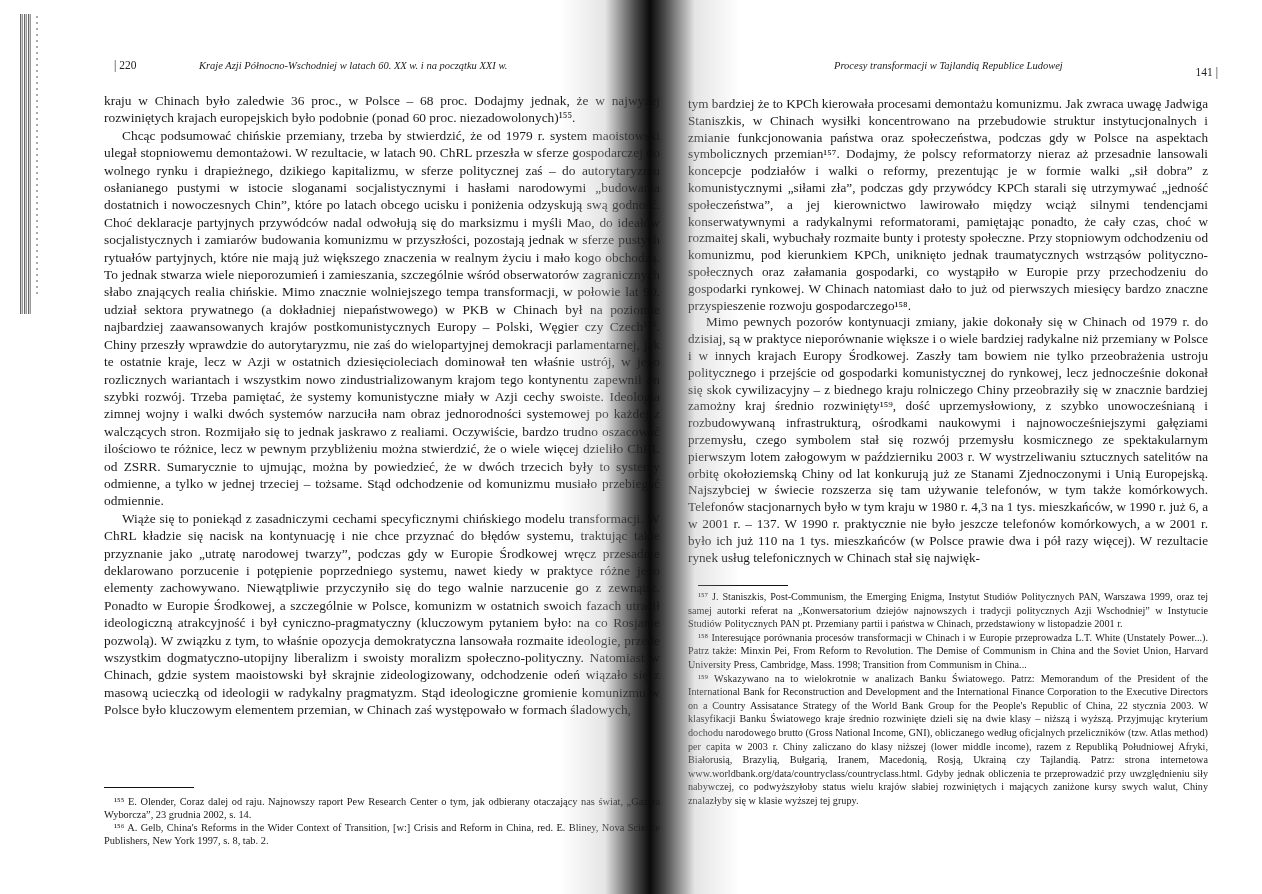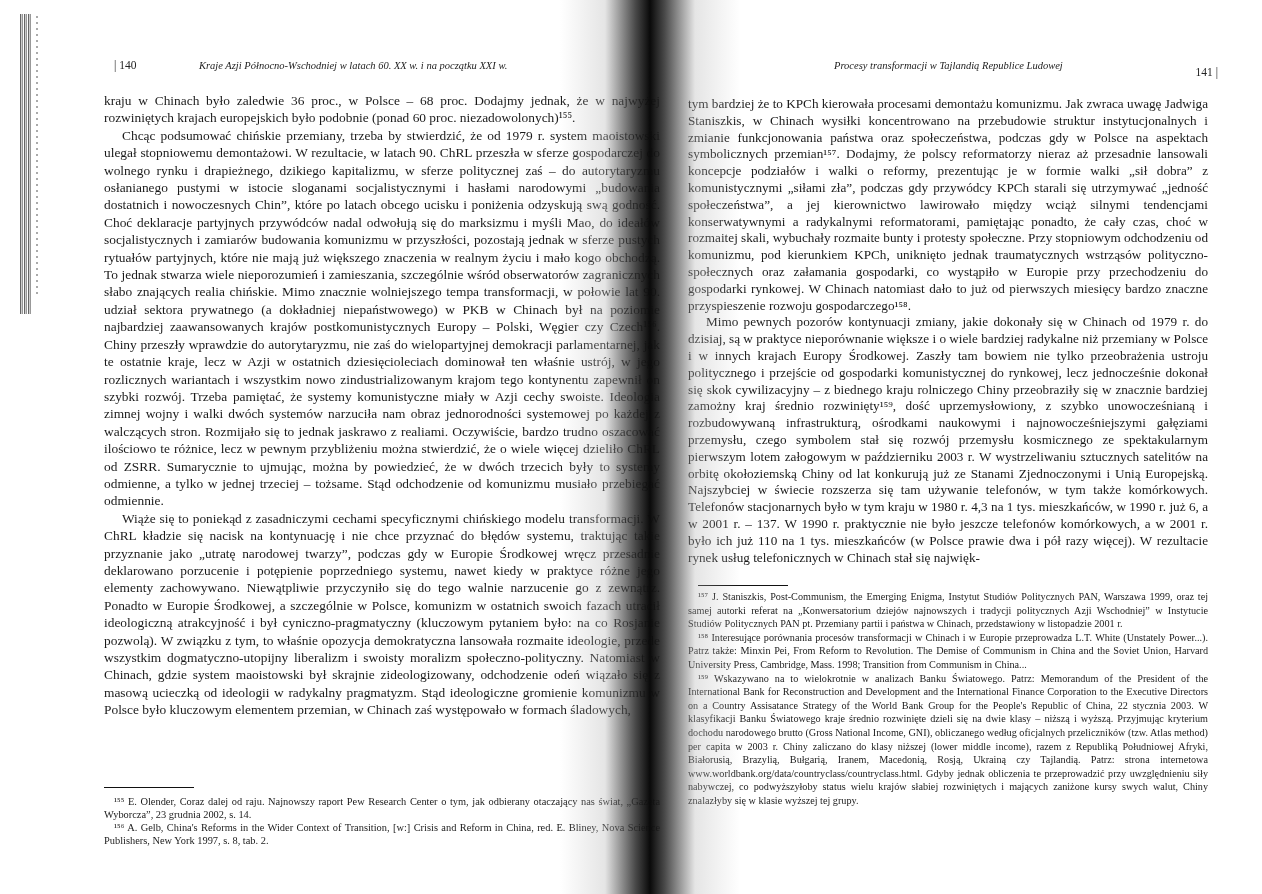--- a/index.html
+++ b/index.html
@@ -63,21 +63,21 @@
 </style>
 </head>
 <body>
 
 <div class="spread">
   <div class="left-edge"></div>
   <div class="left-edge2"></div>
 
   <div class="page left">
     <div class="header">
-      <span class="pno">| 140</span>
+      <span class="pno">| 220</span>
       <span class="running">Kraje Azji Północno-Wschodniej w latach 60. XX w. i na początku XXI w.</span>
     </div>
     <div class="body-text">
       <p class="first">kraju w Chinach było zaledwie 36 proc., w Polsce – 68 proc. Dodajmy jednak, że w najwyżej rozwiniętych krajach europejskich było podobnie (ponad 60 proc. niezadowolonych)¹⁵⁵.</p>
       <p>Chcąc podsumować chińskie przemiany, trzeba by stwierdzić, że od 1979 r. system maoistowski ulegał stopniowemu demontażowi. W rezultacie, w latach 90. ChRL przeszła w sferze gospodarczej do wolnego rynku i drapieżnego, dzikiego kapitalizmu, w sferze politycznej zaś – do autorytaryzmu osłanianego pustymi w istocie sloganami socjalistycznymi i hasłami narodowymi „budowania dostatnich i nowoczesnych Chin”, które po latach obcego ucisku i poniżenia odzyskują swą godność. Choć deklaracje partyjnych przywódców nadal odwołują się do marksizmu i myśli Mao, do ideałów socjalistycznych i zamiarów budowania komunizmu w przyszłości, pozostają jednak w sferze pustych rytuałów partyjnych, które nie mają już większego znaczenia w realnym życiu i mało kogo obchodzą. To jednak stwarza wiele nieporozumień i zamieszania, szczególnie wśród obserwatorów zagranicznych słabo znających realia chińskie. Mimo znacznie wolniejszego tempa transformacji, w połowie lat 90. udział sektora prywatnego (a dokładniej niepaństwowego) w PKB w Chinach był na poziomie najbardziej zaawansowanych krajów postkomunistycznych Europy – Polski, Węgier czy Czech¹⁵⁶. Chiny przeszły wprawdzie do autorytaryzmu, nie zaś do wielopartyjnej demokracji parlamentarnej, jak te ostatnie kraje, lecz w Azji w ostatnich dziesięcioleciach dominował ten właśnie ustrój, w jego rozlicznych wariantach i wszystkim nowo zindustrializowanym krajom tego kontynentu zapewnił on szybki rozwój. Trzeba pamiętać, że systemy komunistyczne miały w Azji cechy swoiste. Ideologia zimnej wojny i walki dwóch systemów narzuciła nam obraz jednorodności systemowej po każdej z walczących stron. Rozmijało się to jednak jaskrawo z realiami. Oczywiście, bardzo trudno oszacować ilościowo te różnice, lecz w pewnym przybliżeniu można stwierdzić, że o wiele więcej dzieliło ChRL od ZSRR. Sumarycznie to ujmując, można by powiedzieć, że w dwóch trzecich były to systemy odmienne, a tylko w jednej trzeciej – tożsame. Stąd odchodzenie od komunizmu musiało przebiegać odmiennie.</p>
       <p>Wiąże się to poniekąd z zasadniczymi cechami specyficznymi chińskiego modelu transformacji. W ChRL kładzie się nacisk na kontynuację i nie chce przyznać do błędów systemu, traktując takie przyznanie jako „utratę narodowej twarzy”, podczas gdy w Europie Środkowej wręcz przesadnie deklarowano porzucenie i potępienie poprzedniego systemu, nawet kiedy w praktyce różne jego elementy zachowywano. Niewątpliwie przyczyniło się do tego walnie narzucenie go z zewnątrz. Ponadto w Europie Środkowej, a szczególnie w Polsce, komunizm w ostatnich swoich fazach utracił ideologiczną atrakcyjność i był cyniczno-pragmatyczny (kluczowym pytaniem było: na co Rosjanie pozwolą). W związku z tym, to właśnie opozycja demokratyczna lansowała rozmaite ideologie, przede wszystkim dogmatyczno-utopijny liberalizm i swoisty moralizm społeczno-polityczny. Natomiast w Chinach, gdzie system maoistowski był skrajnie zideologizowany, odchodzenie odeń wiązało się z masową ucieczką od ideologii w radykalny pragmatyzm. Stąd ideologiczne gromienie komunizmu w Polsce było kluczowym elementem przemian, w Chinach zaś występowało w formach śladowych,</p>
     </div>
     <div class="fn-rule"></div>
     <div class="footnotes">
       <p>¹⁵⁵ E. Olender, Coraz dalej od raju. Najnowszy raport Pew Research Center o tym, jak odbierany otaczający nas świat, „Gazeta Wyborcza”, 23 grudnia 2002, s. 14.</p>

